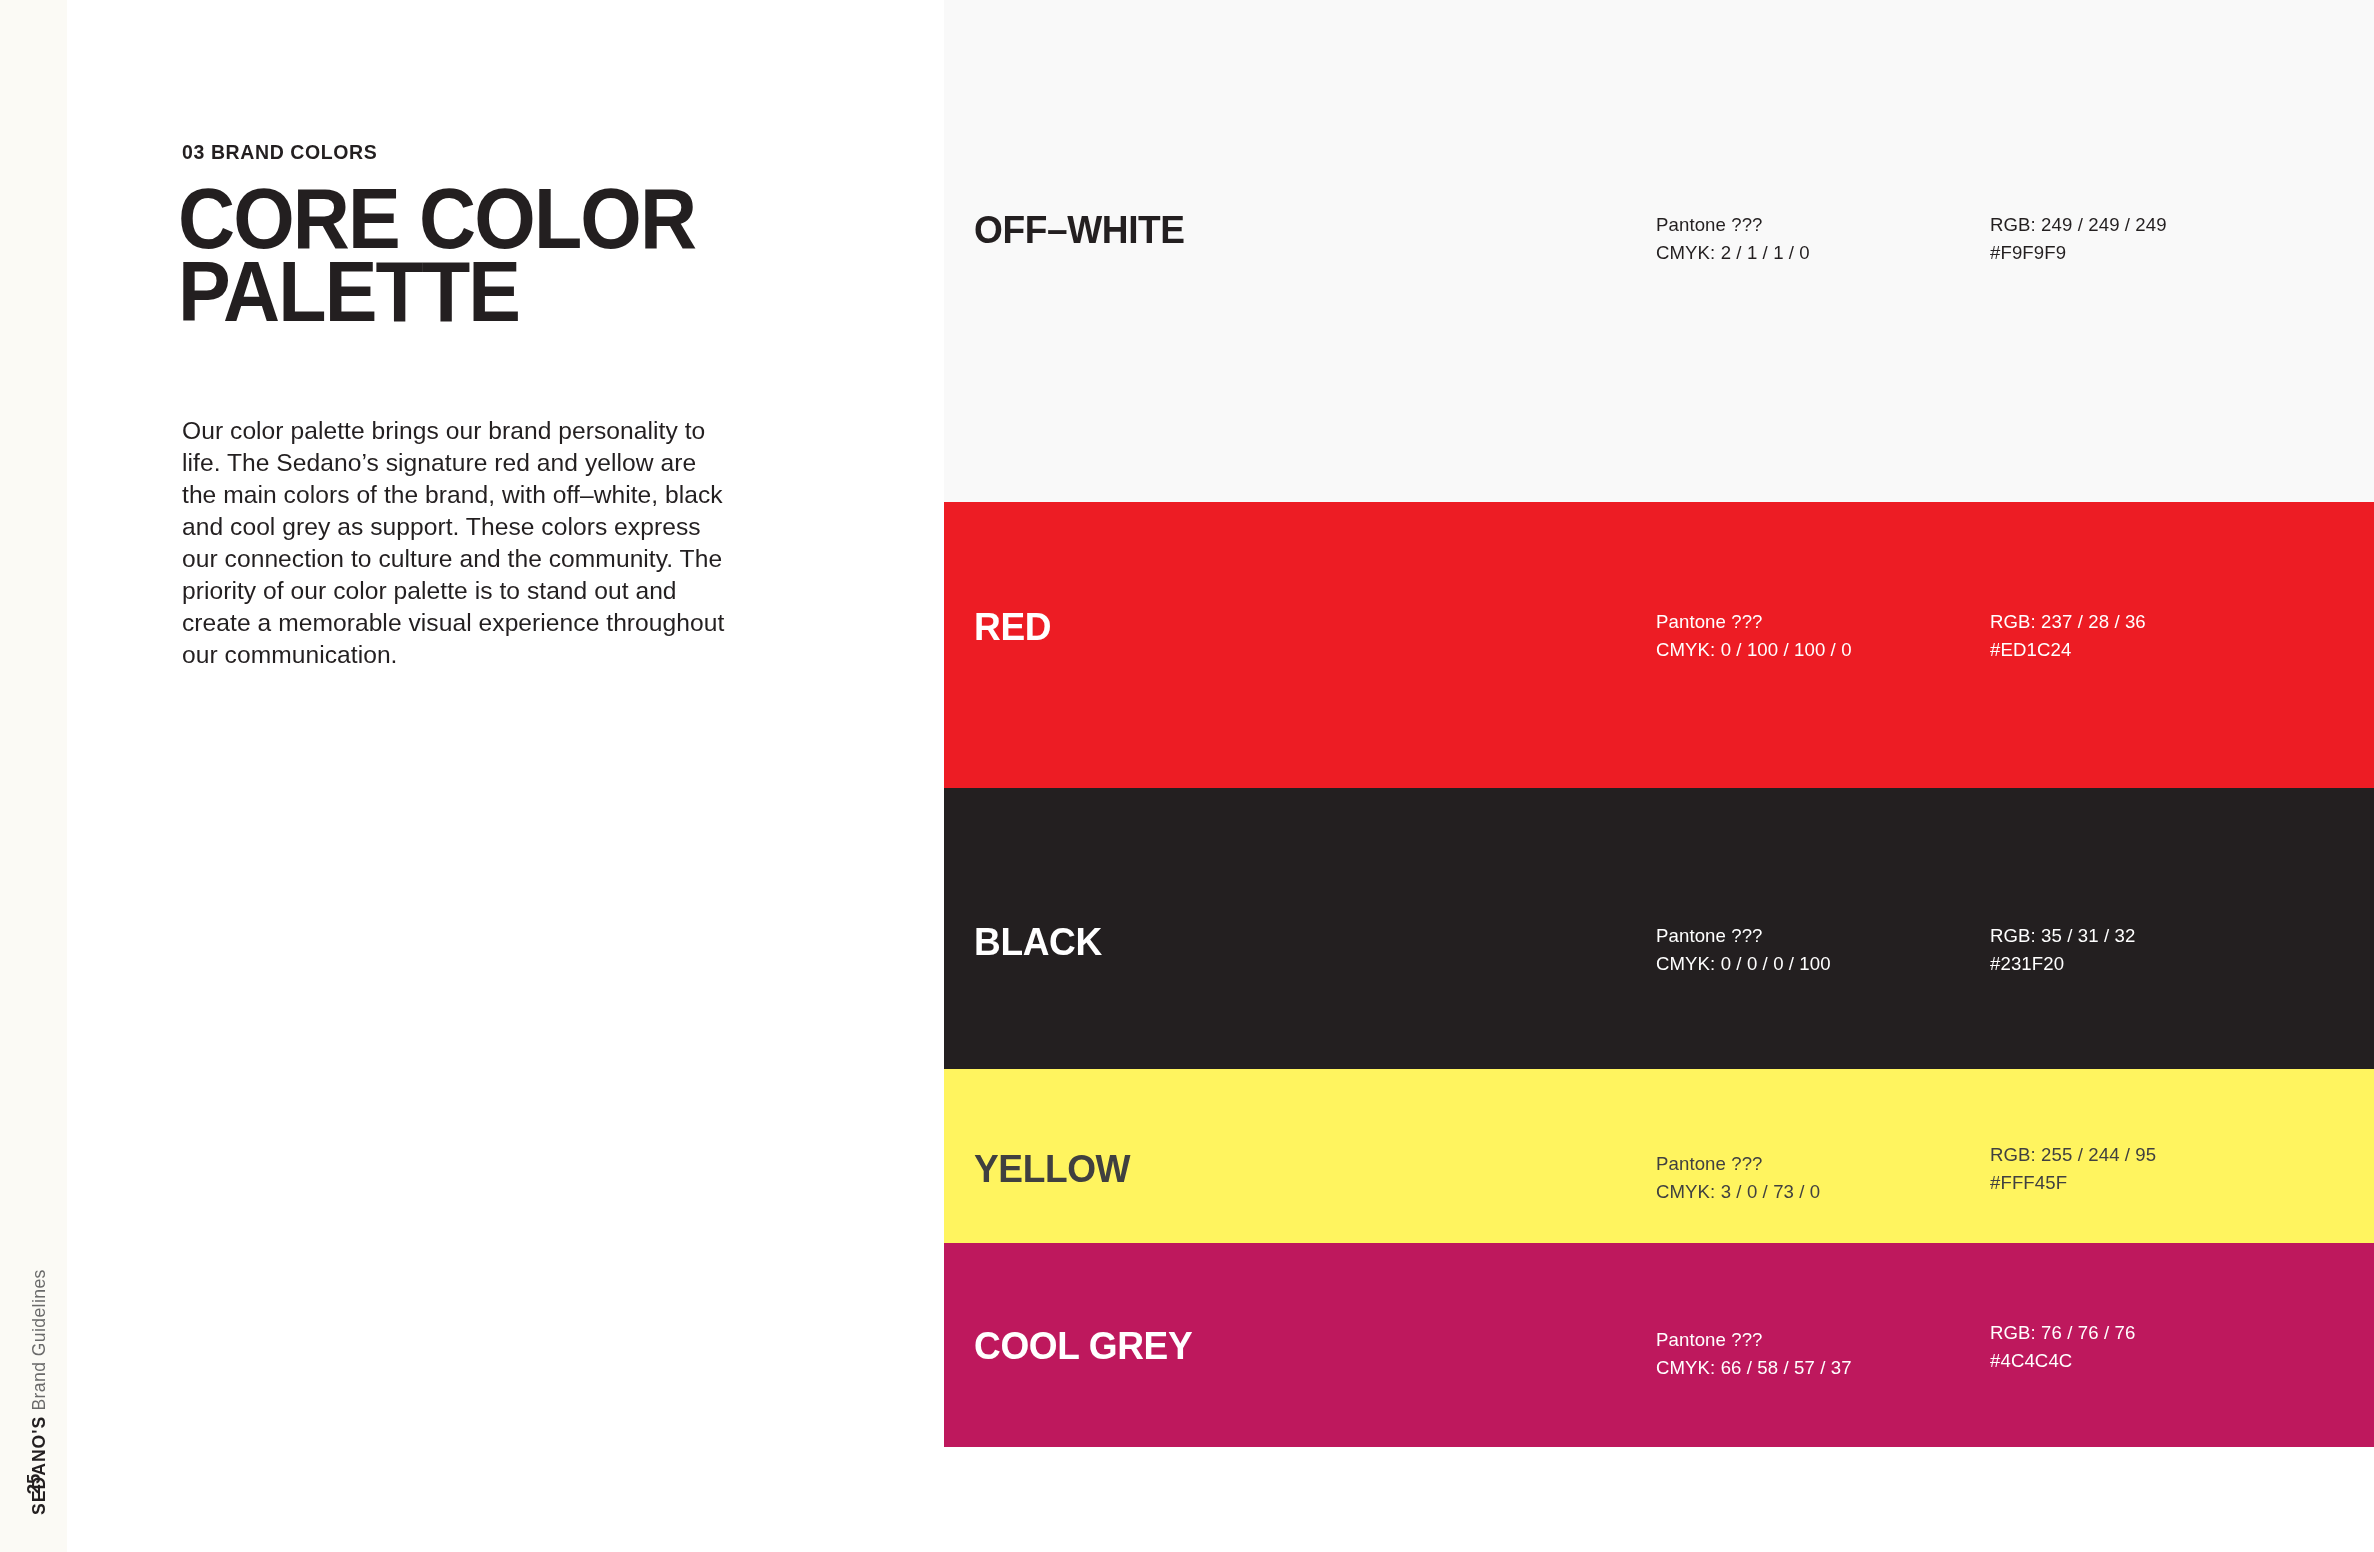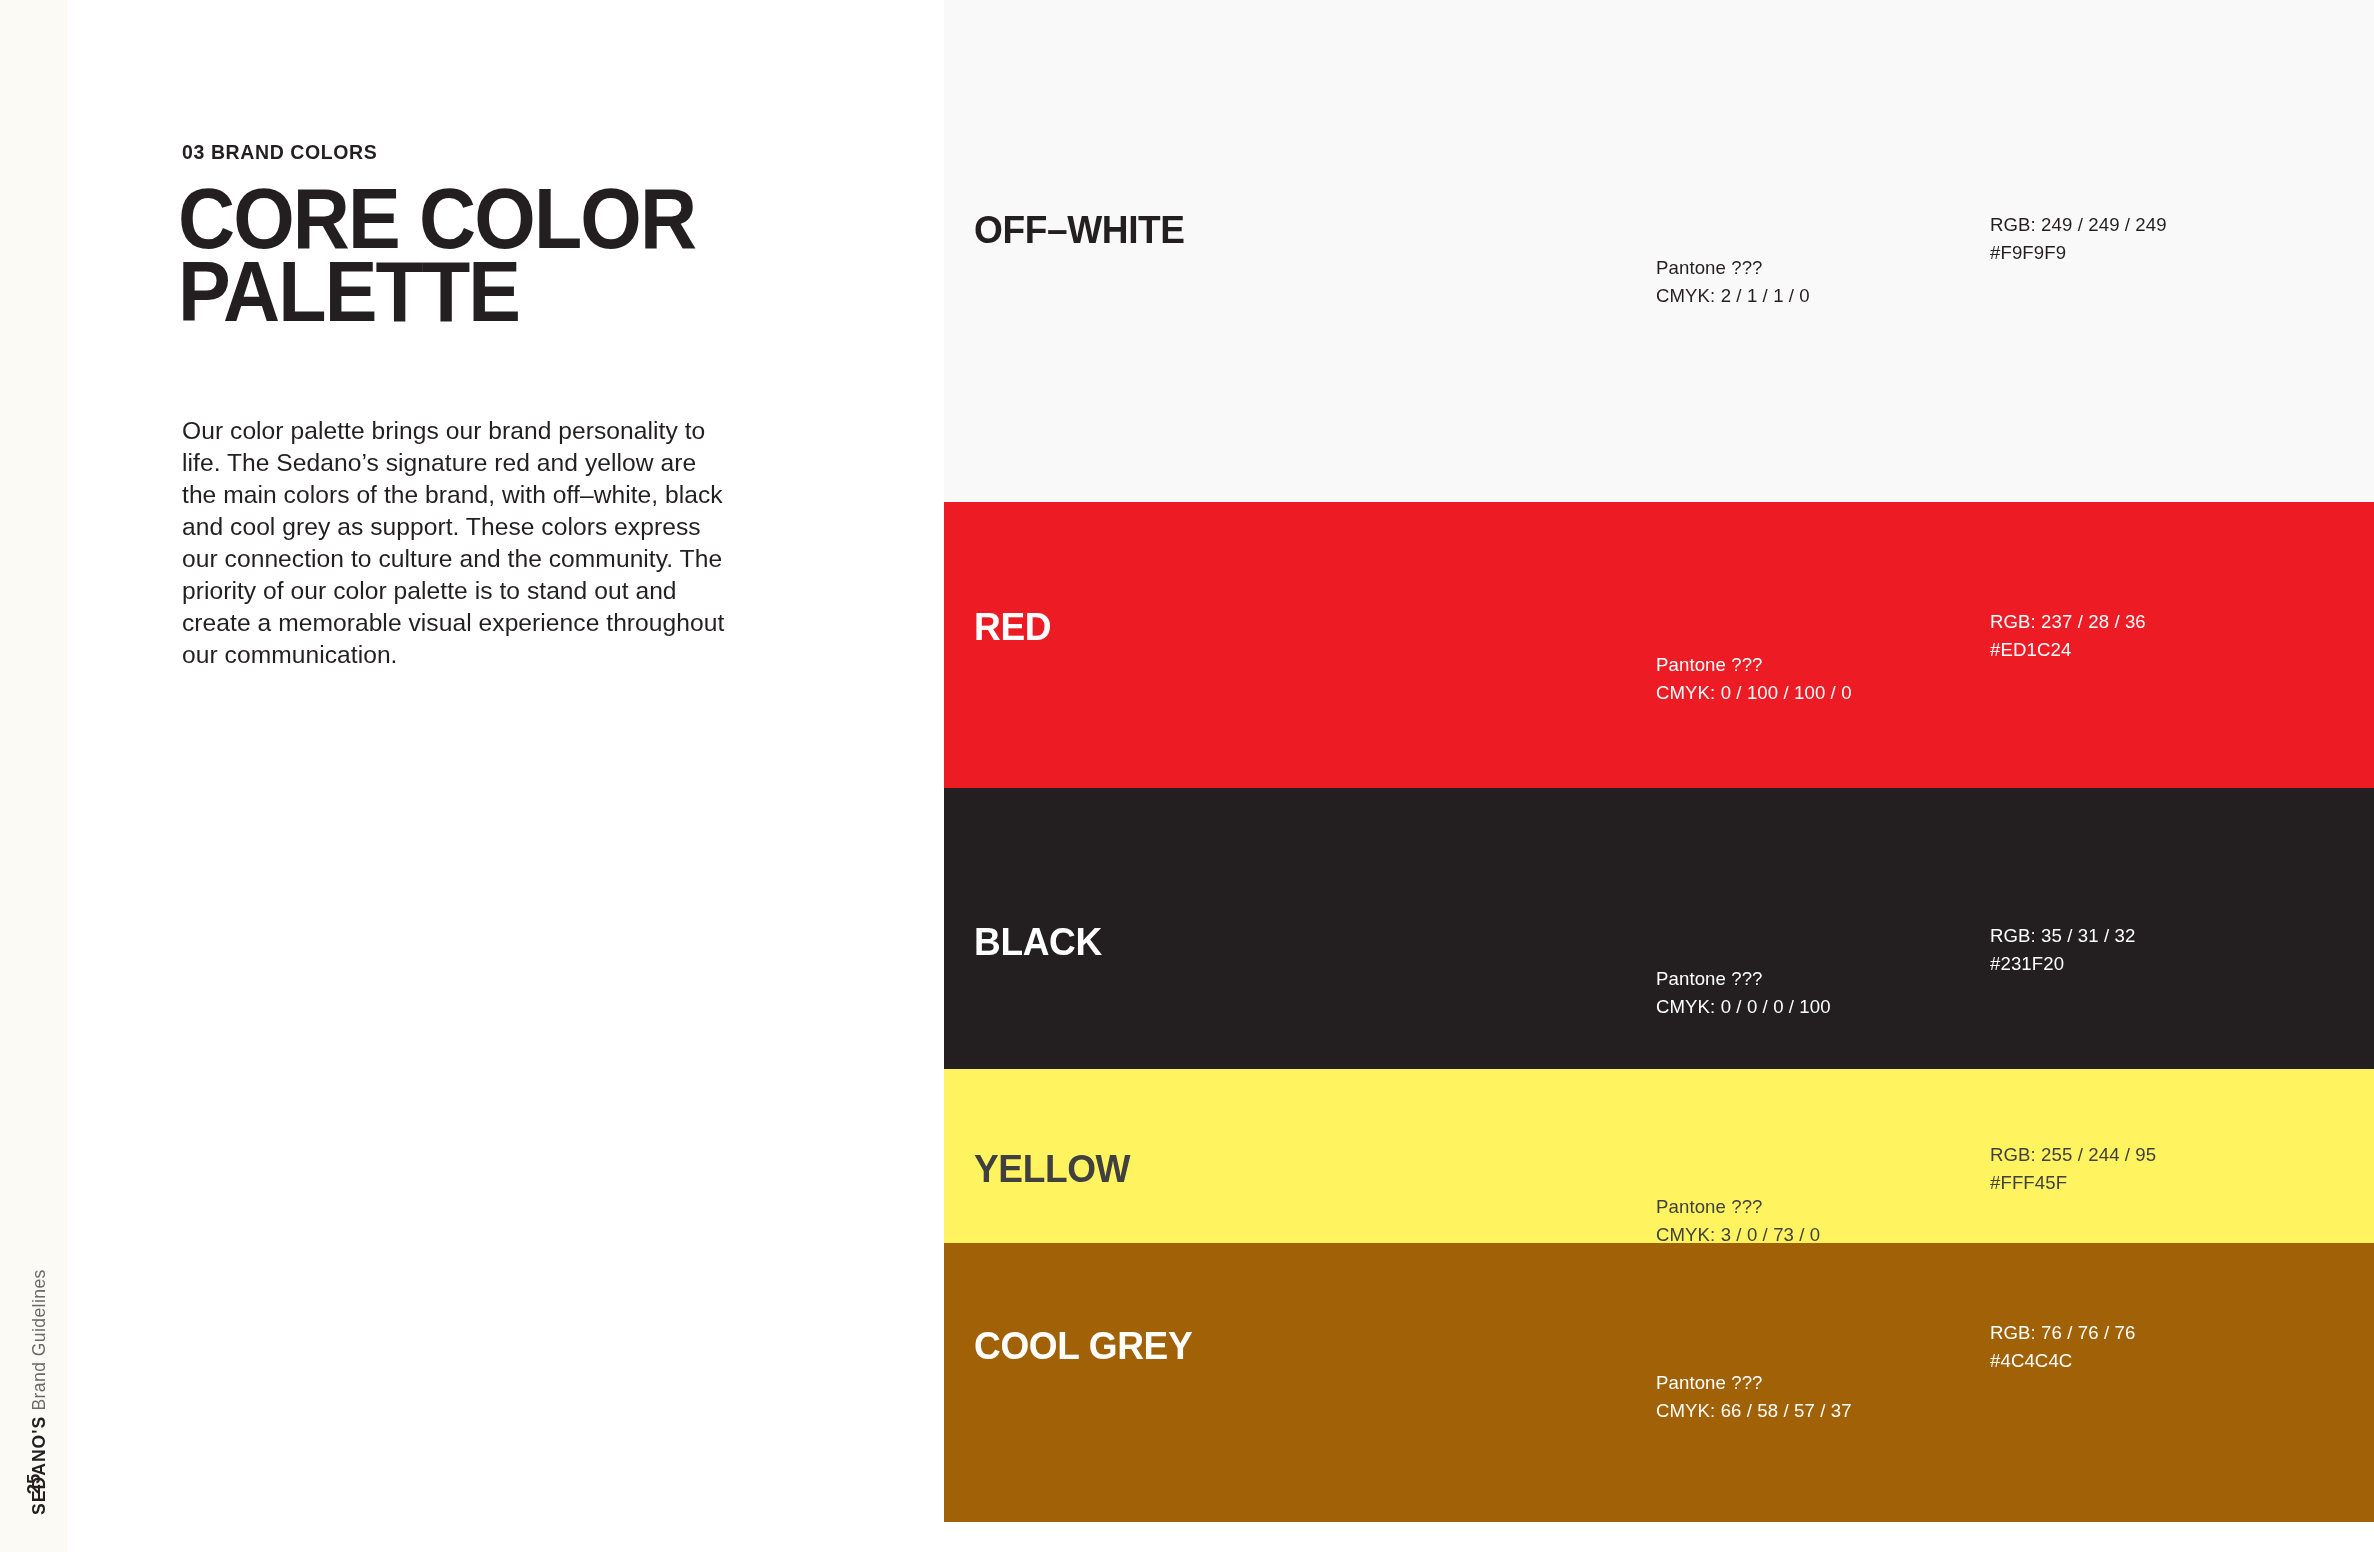--- a/index.html
+++ b/index.html
@@ -142,21 +142,21 @@
     white-space: nowrap;
   }
 
   .swatch-spec {
     position: absolute;
     font-size: 18.6px;
     line-height: 1.52;
     letter-spacing: 0.1px;
     white-space: nowrap;
   }
-  .spec-a { left: 712px; margin-top: 43px; }
+  .spec-a { left: 712px; }
   .spec-b { left: 1046px; }
 
   
 </style>
 </head>
 <body>
 
 <div class="page">
 
   <div class="spine">
@@ -212,21 +212,21 @@
         <div class="swatch-name" style="top: 78px;">YELLOW</div>
         <div class="swatch-spec spec-a" style="top: 81px;">
           <div>Pantone ???</div>
           <div>CMYK: 3 / 0 / 73 / 0</div>
         </div>
         <div class="swatch-spec spec-b" style="top: 72px;">
           <div>RGB: 255 / 244 / 95</div>
           <div>#FFF45F</div>
         </div>
       </div>
-      <div class="swatch-row" style="height: 279px; background: #a16207; color: rgb(255, 255, 255);">
+      <div class="swatch-row" style="height: 204px; background: #be185d; color: rgb(255, 255, 255);">
         <div class="swatch-name" style="top: 81px;">COOL GREY</div>
         <div class="swatch-spec spec-a" style="top: 83px;">
           <div>Pantone ???</div>
           <div>CMYK: 66 / 58 / 57 / 37</div>
         </div>
         <div class="swatch-spec spec-b" style="top: 76px;">
           <div>RGB: 76 / 76 / 76</div>
           <div>#4C4C4C</div>
         </div>
       </div>

